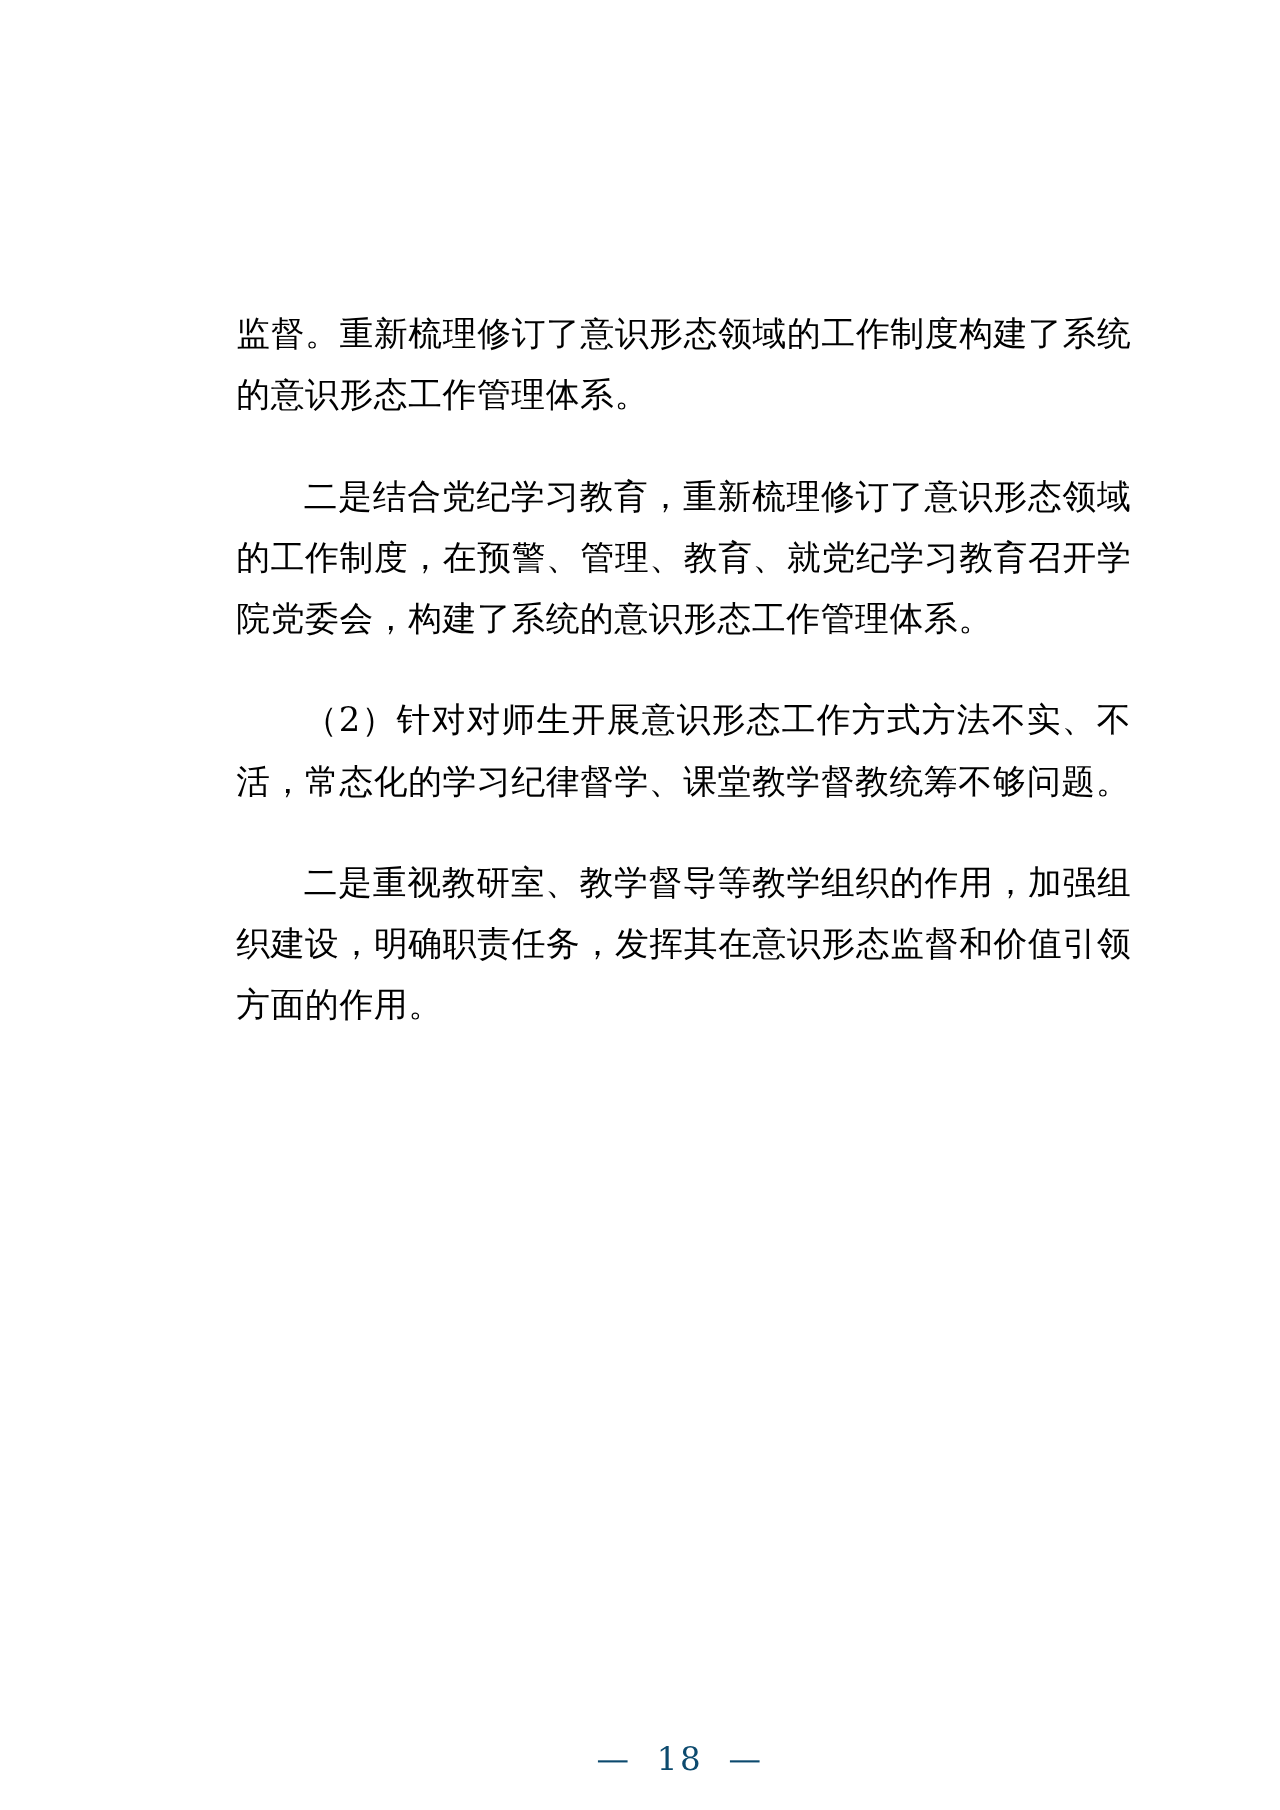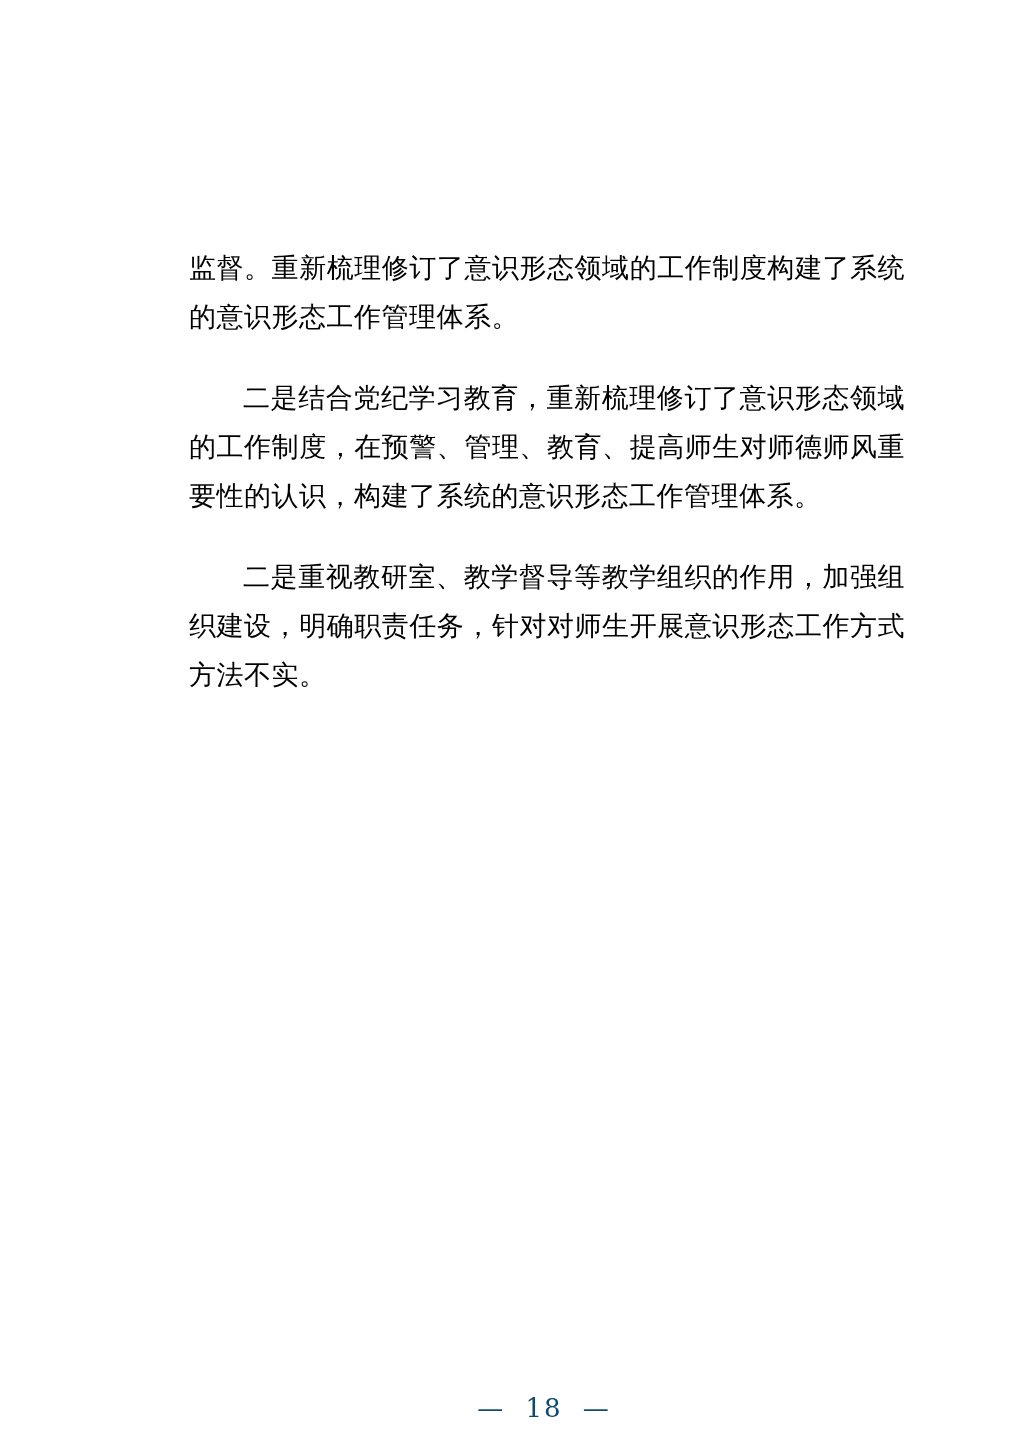--- a/index.html
+++ b/index.html
@@ -46,18 +46,19 @@
     letter-spacing: 2px;
     word-spacing: 10px;
   }
 </style>
 </head>
 <body>
 
 <div class="page">
   <div class="content">
     <p class="para">监督。重新梳理修订了意识形态领域的工作制度构建了系统的意识形态工作管理体系。</p>
-    <p class="para indent">二是结合党纪学习教育，重新梳理修订了意识形态领域的工作制度，在预警、管理、教育、提高师生对师德师风重要性的认识，构建了系统的意识形态工作管理体系。</p>
-    <p class="para indent">二是重视教研室、教学督导等教学组织的作用，加强组织建设，明确职责任务，针对对师生开展意识形态工作方式方法不实。</p>
+    <p class="para indent">二是结合党纪学习教育，重新梳理修订了意识形态领域的工作制度，在预警、管理、教育、就党纪学习教育召开学院党委会，构建了系统的意识形态工作管理体系。</p>
+    <p class="para indent">（2）针对对师生开展意识形态工作方式方法不实、不活，常态化的学习纪律督学、课堂教学督教统筹不够问题。</p>
+    <p class="para indent">二是重视教研室、教学督导等教学组织的作用，加强组织建设，明确职责任务，发挥其在意识形态监督和价值引领方面的作用。</p>
   </div>
 
   <div class="footer">— 18 —</div>
 </div>
 
 </body></html>

